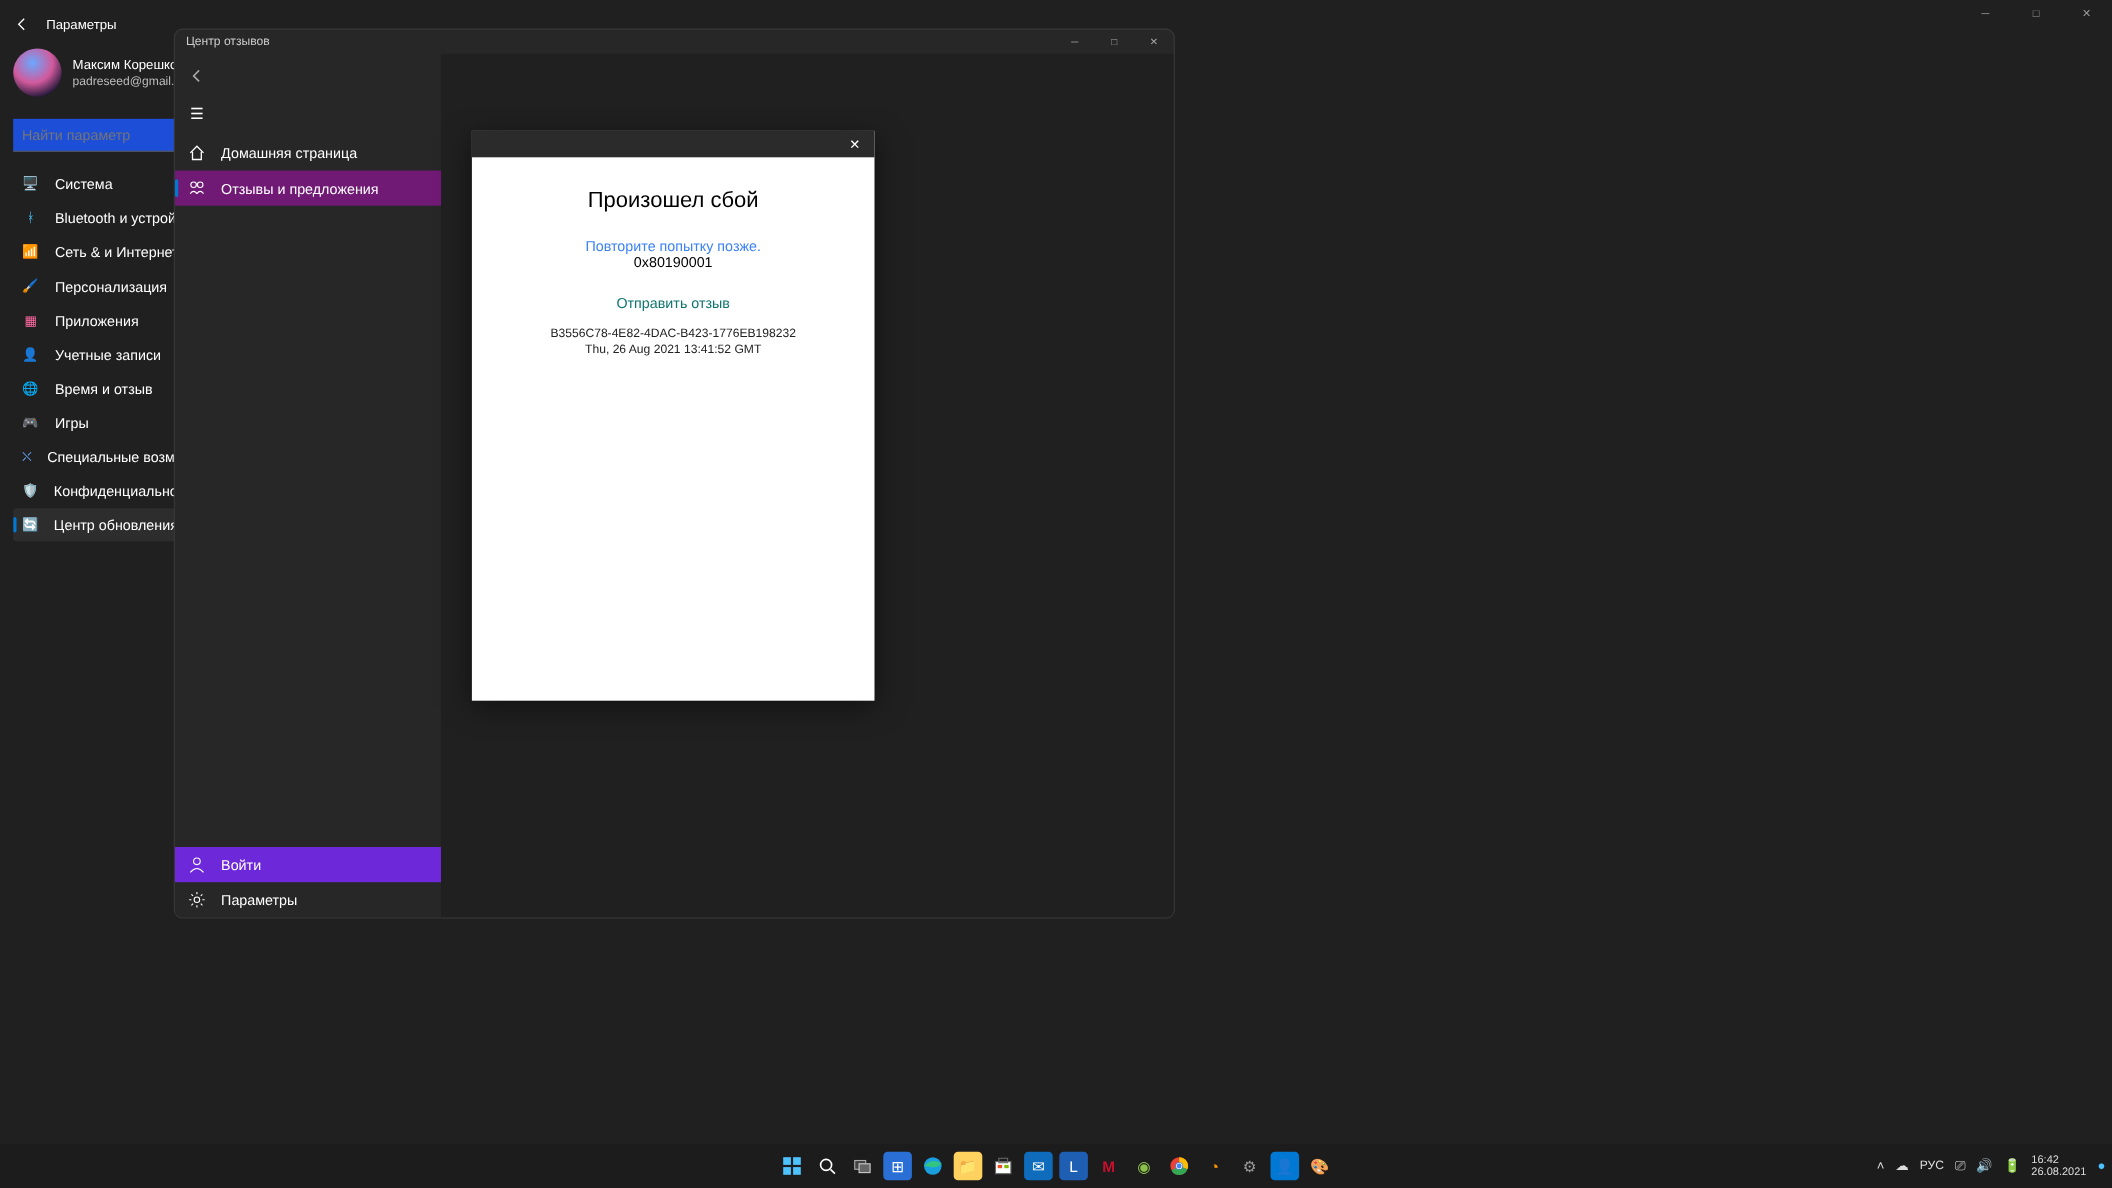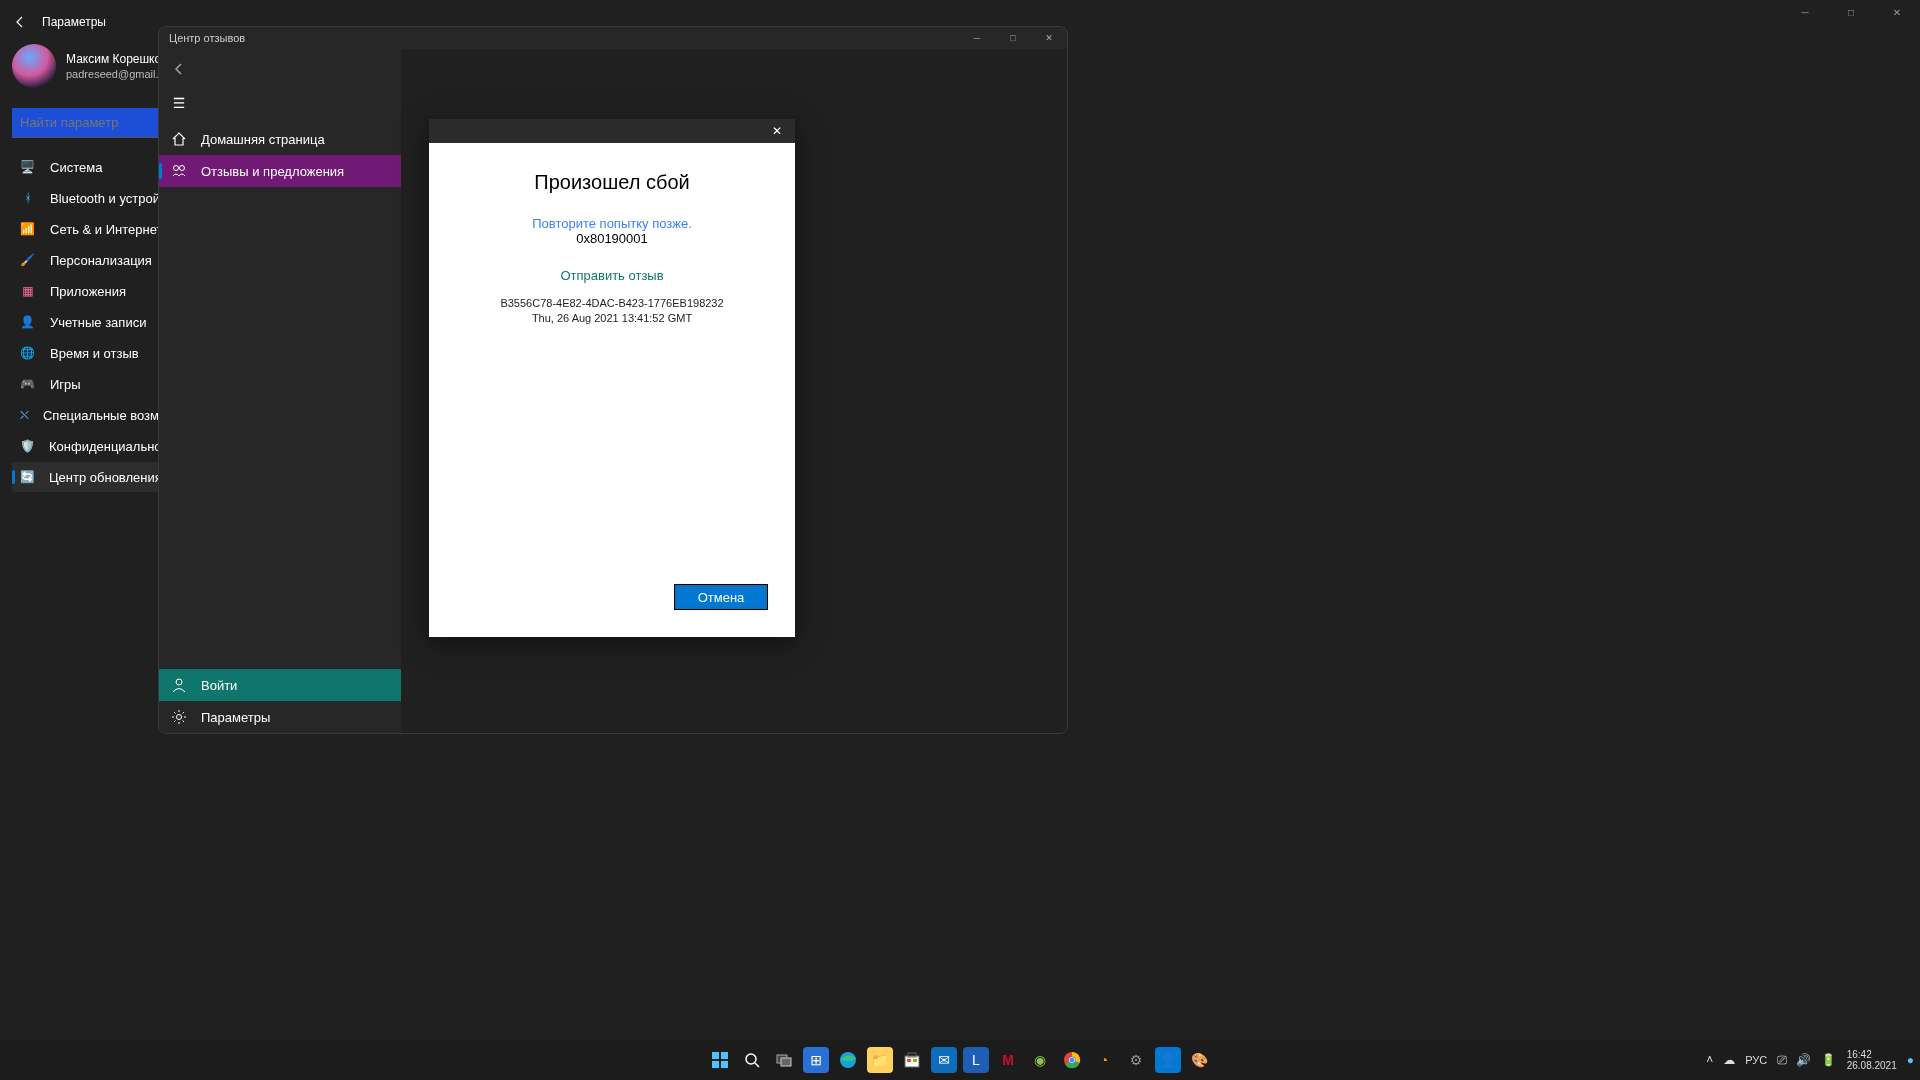--- a/index.html
+++ b/index.html
@@ -20,34 +20,34 @@
 
 .search { position:absolute; top:108px; left:12px; width:184px; height:30px; background:#1d4ed8; border:none; border-bottom:1px solid #555; color:#ccc; padding:0 8px; font-size:13px; }
 
 .settings-nav { position:absolute; top:152px; left:12px; width:192px; }
 .settings-nav-item { height:30px; display:flex; align-items:center; gap:14px; padding-left:8px; font-size:13px; color:#fff; white-space:nowrap; overflow:hidden; position:relative; border-radius:3px; margin-bottom:1px; }
 .settings-nav-item.selected { background:#2d2d2d; }
 .settings-nav-item.selected::before { content:""; position:absolute; left:0; top:8px; bottom:8px; width:3px; background:#0078d4; border-radius:2px; }
 .nav-ico { width:16px; height:16px; display:flex; align-items:center; justify-content:center; font-size:12px; }
 
 
-.fh-window { position:absolute; left:158px; top:26px; width:910px; height:708px; background:#272727; border:1px solid #3a3a3a; border-radius:8px; overflow:hidden; }
+.fh-window { position:absolute; left:158px; top:26px; width:910px; height:809px; background:#272727; border:1px solid #3a3a3a; border-radius:8px; overflow:hidden; }
 .fh-titlebar { height:22px; display:flex; align-items:center; padding-left:10px; font-size:11px; color:#ccc; }
 .fh-wincontrols { position:absolute; top:0; right:0; display:flex; }
 .fh-wincontrols div { width:36px; height:22px; display:flex; align-items:center; justify-content:center; color:#aaa; font-size:9px; }
 .fh-body { display:flex; height:calc(100% - 22px); }
 .fh-side { width:242px; background:#272727; display:flex; flex-direction:column; }
 .fh-back { width:40px; height:40px; display:flex; align-items:center; justify-content:center; color:#aaa; }
 .fh-hamburger { width:40px; height:28px; display:flex; align-items:center; justify-content:center; color:#fff; font-size:14px; margin-bottom:6px; }
 .fh-nav-item { height:32px; display:flex; align-items:center; gap:14px; padding-left:12px; font-size:13px; color:#fff; position:relative; }
 .fh-nav-item.selected { background:#701a75;text-align:center; }
 .fh-nav-item.selected::before { content:""; position:absolute; left:0; top:8px; bottom:8px; width:3px; background:#0078d4; border-radius:2px; }
 .fh-spacer { flex:1; }
 .fh-bottom-item { height:32px; display:flex; align-items:center; gap:14px; padding-left:12px; font-size:13px; color:#fff; }
-.fh-bottom-item.sel { background:#0f766e; }
+.fh-bottom-item.sel { background:#6d28d9; }
 .fh-content { flex:1; background:#202020; }
 
 
 .dialog { position:absolute; left:429px; top:119px; width:366px; height:518px; background:#fff; color:#000; display:flex; flex-direction:column; box-shadow:0 6px 24px rgba(0,0,0,.5); }
 .dialog-bar { height:24px; background:#2b2b2b; display:flex; justify-content:flex-end; align-items:center; padding-right:4px; }
 .dialog-close { width:28px; height:20px; display:flex; align-items:center; justify-content:center; color:#fff; font-size:12px; }
 .dialog-body { flex:1; padding:28px; display:flex; flex-direction:column; color:#000;text-align:center; }
 .dialog-title { font-size:20px; font-weight:400; margin-bottom:22px; color:#000; }
 .dialog-msg { font-size:13px; color:#3b82f6; }
 .dialog-code { font-size:13px; margin-bottom:22px; color:#000; }
@@ -207,23 +207,20 @@
     <div class="dialog-close">✕</div>
   </div>
   <div class="dialog-body">
     <div class="dialog-title">Произошел сбой</div>
     <div class="dialog-msg">Повторите попытку позже.</div>
     <div class="dialog-code">0x80190001</div>
     <div class="dialog-link">Отправить отзыв</div>
     <div class="dialog-meta">B3556C78-4E82-4DAC-B423-1776EB198232</div>
     <div class="dialog-meta">Thu, 26 Aug 2021 13:41:52 GMT</div>
   </div>
-  <div class="dialog-footer">
-    <div class="dialog-btn">Отмена</div>
-  </div>
 </div>
 
 <div class="taskbar">
   <div class="task-center">
     <div class="task-ico">
         <svg width="18" height="18" viewBox="0 0 18 18">
           <rect x="1" y="1" width="7" height="7" fill="#4cc2ff"></rect>
           <rect x="10" y="1" width="7" height="7" fill="#4cc2ff"></rect>
           <rect x="1" y="10" width="7" height="7" fill="#4cc2ff"></rect>
           <rect x="10" y="10" width="7" height="7" fill="#4cc2ff"></rect>

